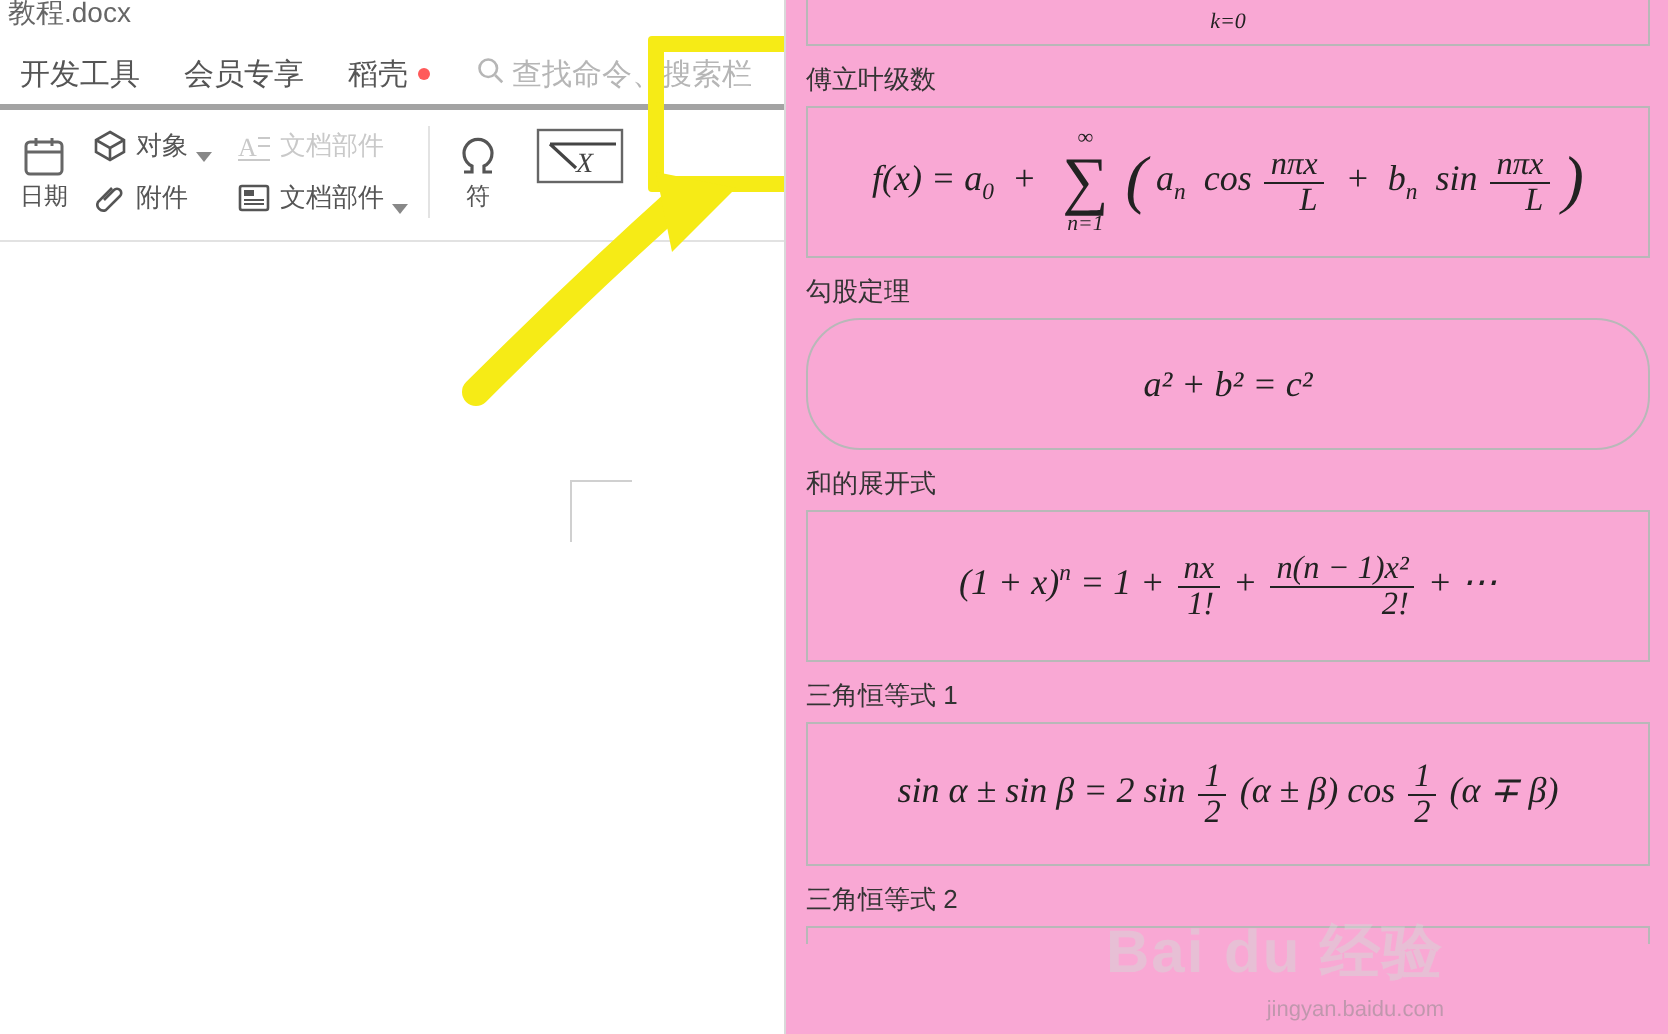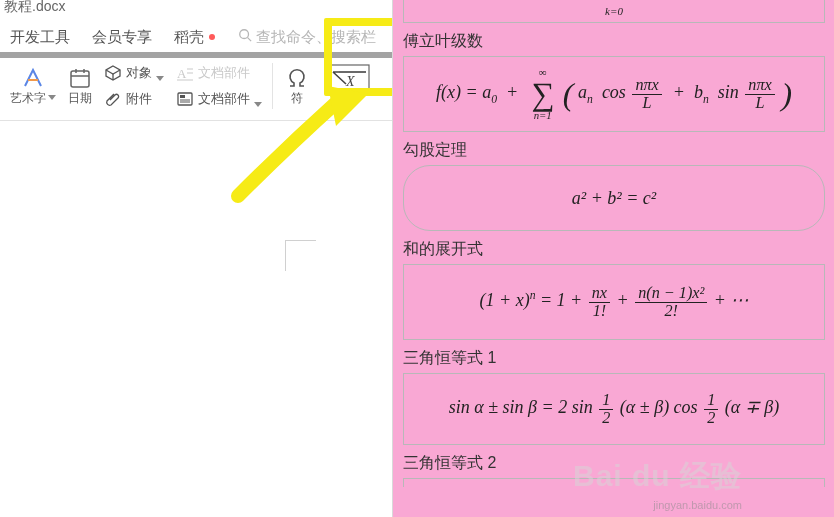--- a/index.html
+++ b/index.html
@@ -10,21 +10,20 @@
     color: #333;
     background: #fff;
     width: 834px;
     height: 517px;
     overflow: hidden;
   }
   .root {
     position: relative;
     width: 728px;
     height: 517px;
-    padding-left: 20px;
   }
 
   
   .ribbon {
     position: absolute;
     left: 0;
     top: 0;
     width: 392px;
     height: 517px;
     background: #fff;
@@ -38,21 +37,21 @@
     font-size: 14px;
     color: #666;
     padding-left: 4px;
   }
   .ribbon-tabs {
     position: absolute;
     left: 0;
     top: 22px;
     right: 0;
     height: 30px;
-    border-bottom: 6px solid #a3a3a3;
+    border-bottom: 3px solid #a3a3a3;
     display: flex;
     align-items: center;
     padding-left: 10px;
     gap: 22px;
     font-size: 15px;
     color: #555;
   }
   .ribbon-tabs .search {
     display: flex;
     color: #b6b6b6;
@@ -166,21 +165,21 @@
     margin: 0;
     display: flex;
     align-items: center;
     justify-content: center;
     font-family: "Cambria Math", "Times New Roman", serif;
     font-size: 18px;
     color: #222;
     overflow: hidden;
   }
   .eq-label {
-    font-size: 16px;
+    font-size: 13px;
     color: #333;
     margin: 8px 0 4px 0;
   }
 
   
   .watermark {
     position: absolute;
     right: 6px;
     bottom: 6px;
     text-align: right;
@@ -197,21 +196,21 @@
     font-size: 30px;
     font-weight: bold;
     color: #d6d6d6;
     letter-spacing: 1px;
   }
 
   
   .frac {
     display: inline-flex;
     flex-direction: column;
-    align-items: center;
+    align-items: flex-end;
     vertical-align: middle;
     font-size: 0.9em;
     line-height: 1;
     margin: 0 2px;
   }
   .frac > span:first-child { border-bottom: 1px solid #222; padding: 0 3px; }
   .frac > span:last-child  { padding: 0 3px; }
   sup, sub { font-size: 0.65em; line-height: 0; }
   .sum {
     display: inline-flex;
@@ -246,32 +245,20 @@
         <svg width="14" height="14" viewBox="0 0 16 16">
           <circle cx="7" cy="7" r="5" stroke="#b6b6b6" stroke-width="1.5" fill="none"></circle>
           <line x1="11" y1="11" x2="15" y2="15" stroke="#b6b6b6" stroke-width="1.5"></line>
         </svg>
         <span>查找命令、搜索栏</span>
       </span>
     </div>
 
     <div class="ribbon-row">
 
-      <div class="tool-stack">
-        <svg class="big-icon" viewBox="0 0 24 24">
-          <path d="M4 20 L12 4 L20 20" stroke="#5b86e5" stroke-width="2" fill="none"></path>
-          <path d="M7 14 H17" stroke="#f2994a" stroke-width="2"></path>
-        </svg>
-        <span class="tool-label">
-          <span>艺术字</span>
-          <svg width="8" height="6">
-              <path d="M0 0 L4 5 L8 0" fill="#888"></path>
-            </svg>
-        </span>
-      </div>
 
       <div class="tool-stack">
         <svg class="big-icon" viewBox="0 0 24 24">
           <rect x="3" y="5" width="18" height="16" rx="2" stroke="#666" fill="none" stroke-width="1.5"></rect>
           <line x1="3" y1="10" x2="21" y2="10" stroke="#666" stroke-width="1.5"></line>
           <line x1="8" y1="3" x2="8" y2="7" stroke="#666" stroke-width="1.5"></line>
           <line x1="16" y1="3" x2="16" y2="7" stroke="#666" stroke-width="1.5"></line>
         </svg>
         <span class="tool-label">日期</span>
       </div>

